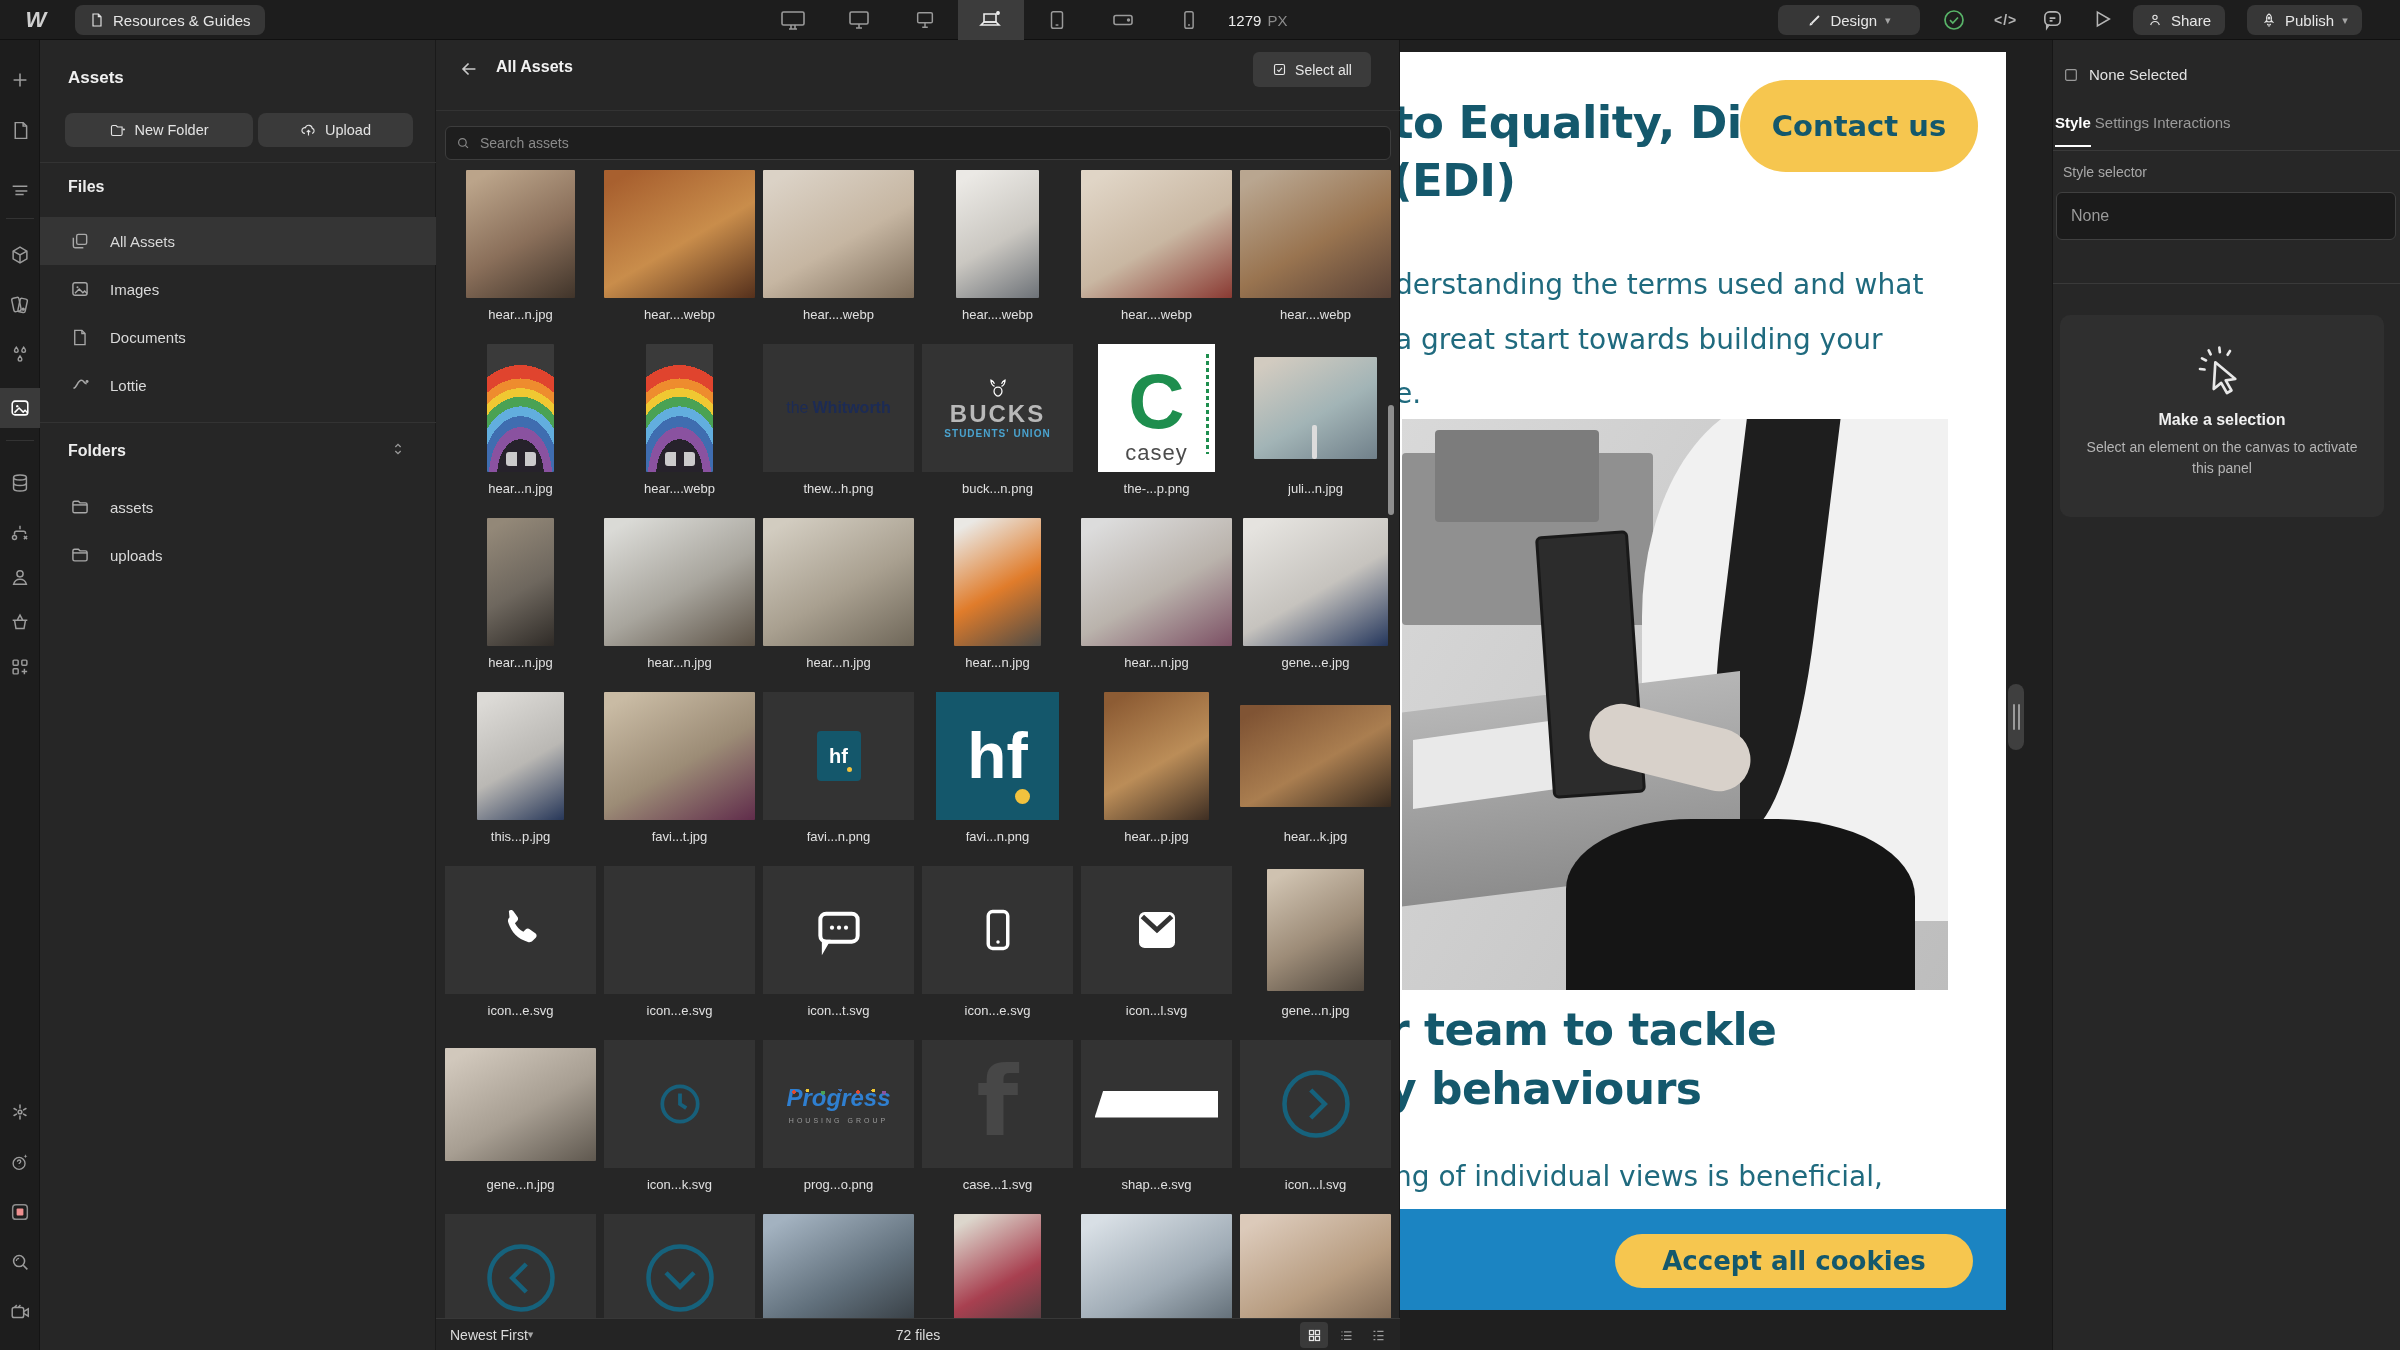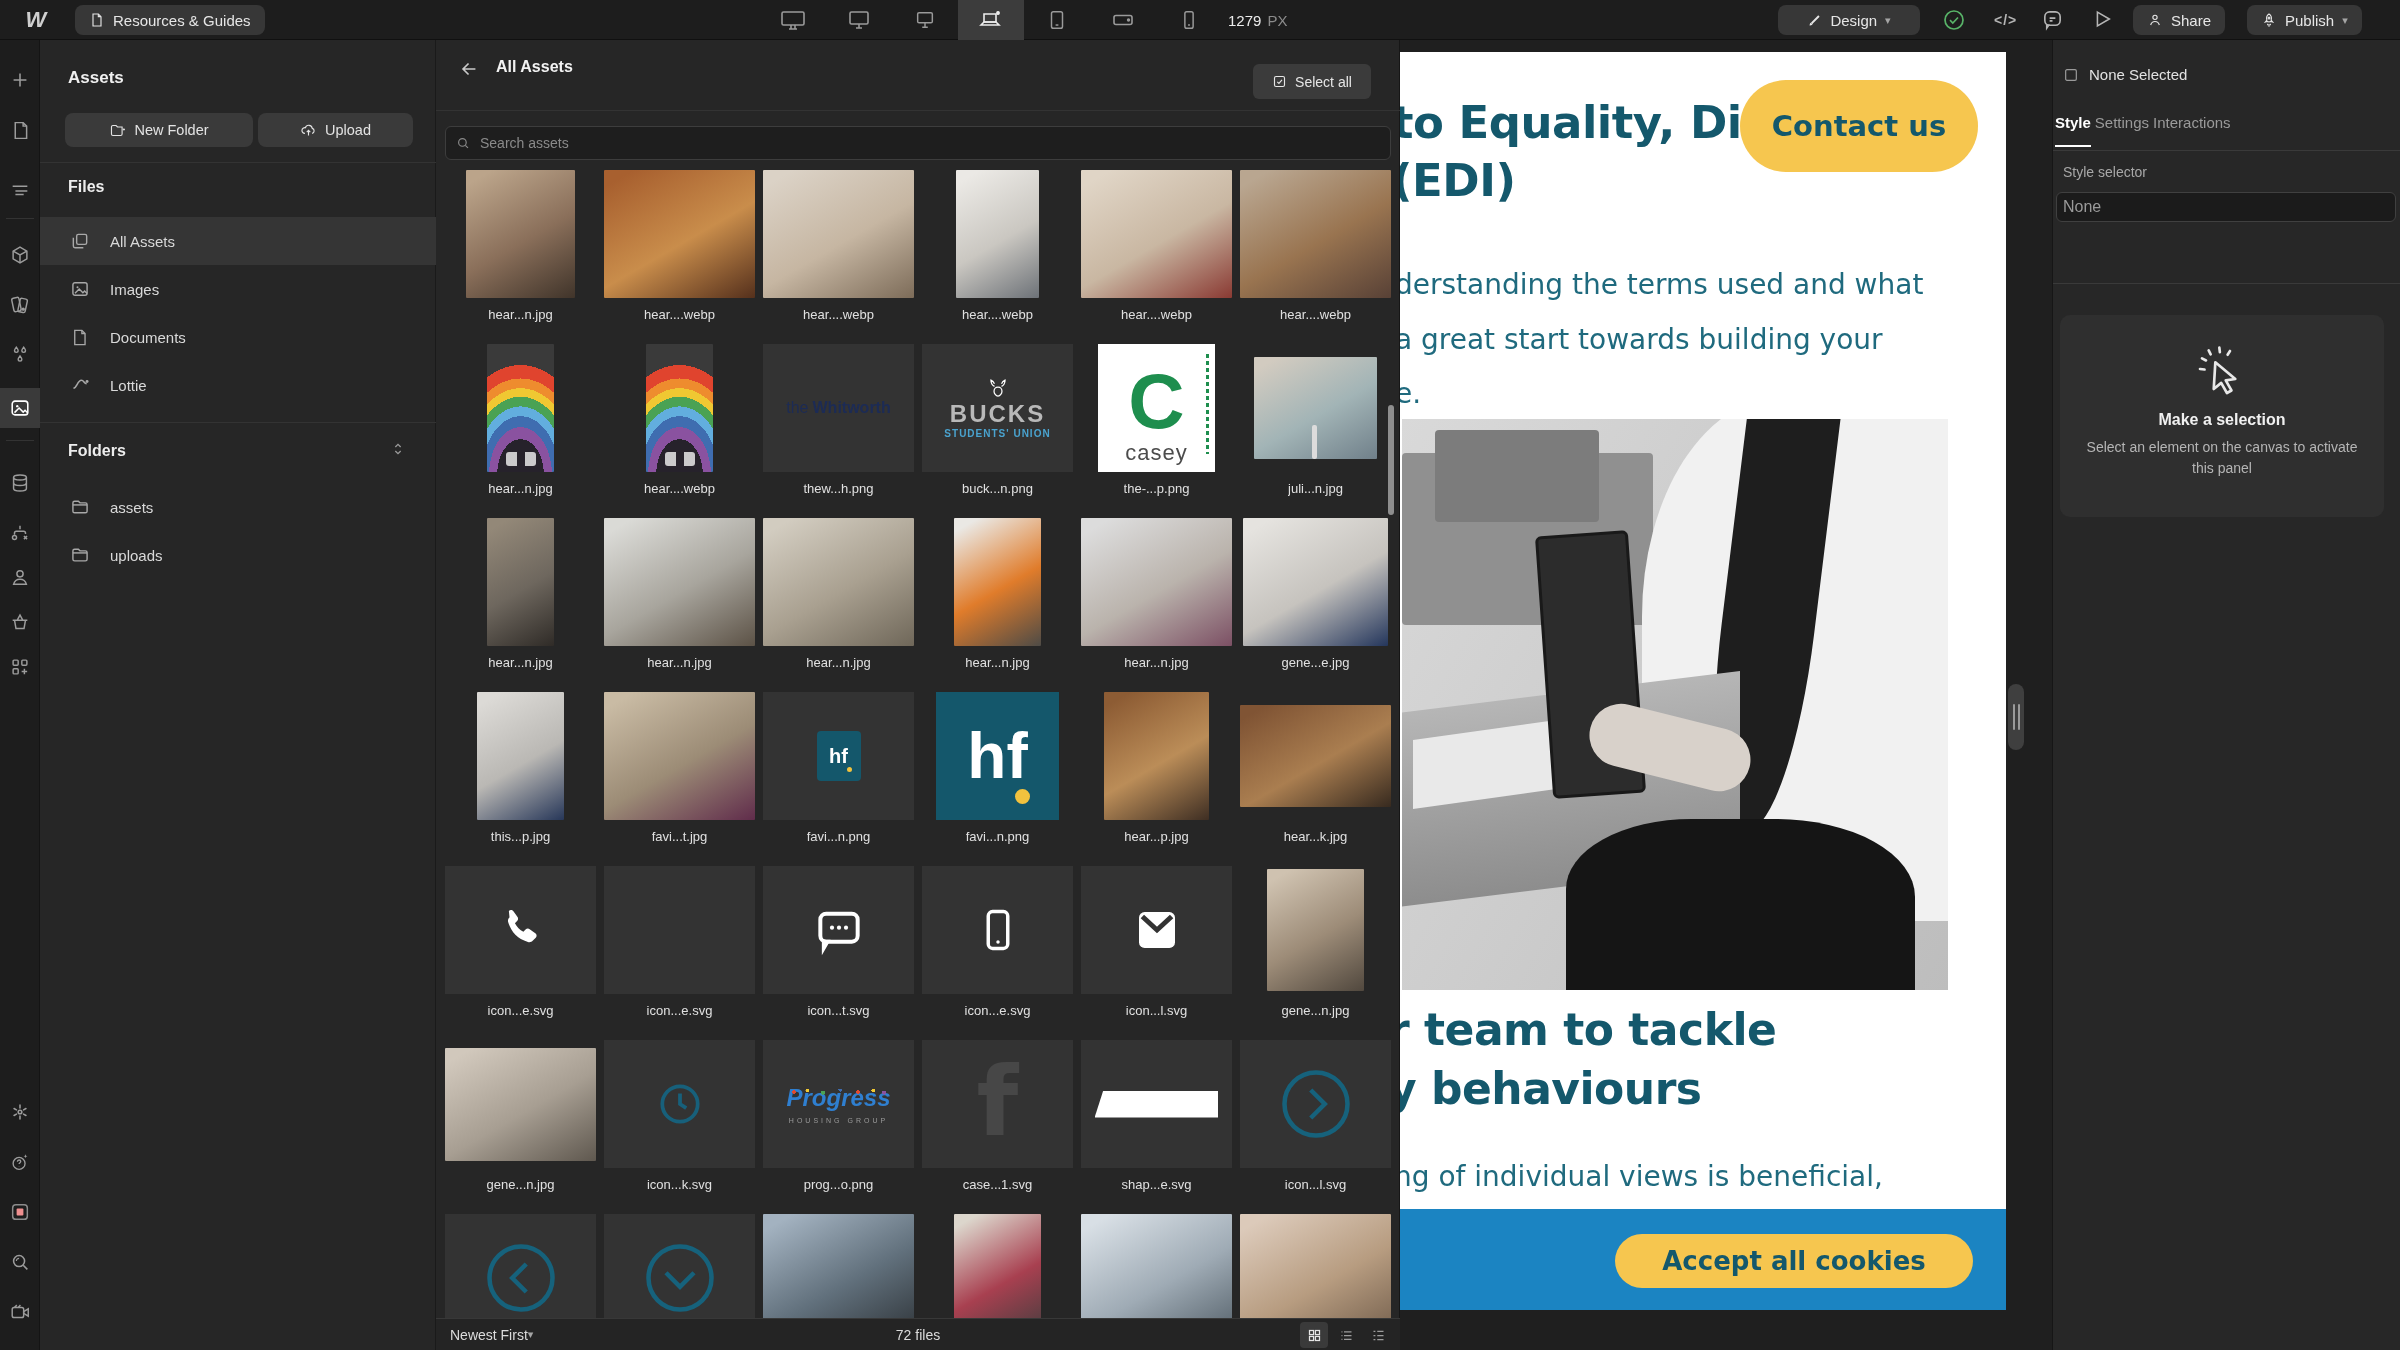--- a/index.html
+++ b/index.html
@@ -38,21 +38,21 @@
   .sb-head{position:absolute;left:28px;font-size:16px;font-weight:bold;color:#ededed}
   .sb-list{position:absolute;left:0;width:396px}
   .sb-row{height:48px;display:flex;align-items:center;gap:18px;padding-left:30px;font-size:15px;color:#d9d9d9;cursor:pointer}
   .sb-row.sel{background:#353535}
   .sb-row .ic{color:#a8a8a8;width:22px}
   .sort-ic{position:absolute;left:350px;top:442px;color:#9a9a9a;cursor:pointer}
   
   .browser{position:absolute;left:436px;top:40px;width:964px;height:1310px;background:#262626;z-index:30;border-right:1px solid #161616}
   .br-back{position:absolute;left:22px;top:18px;color:#c9c9c9;cursor:pointer}
   .br-title{position:absolute;left:60px;top:18px;font-size:16px;font-weight:bold;color:#f2f2f2}
-  .selall{position:absolute;left:817px;top:24px;width:118px;height:35px;background:#3b3b3b;border-radius:6px;display:flex;align-items:center;justify-content:center;gap:8px;font-size:14px;color:#e6e6e6;cursor:pointer}
+  .selall{position:absolute;left:817px;top:12px;width:118px;height:35px;background:#3b3b3b;border-radius:6px;display:flex;align-items:center;justify-content:center;gap:8px;font-size:14px;color:#e6e6e6;cursor:pointer}
   .br-div{position:absolute;left:0;top:70px;width:964px;height:1px;background:#333}
   .search{position:absolute;left:9px;top:86px;width:946px;height:34px;background:#1e1e1e;border:1px solid #3d3d3d;border-radius:6px;display:flex;align-items:center;gap:8px;padding:0 10px}
   .search input{flex:1;background:none;border:none;outline:none;color:#cfcfcf;font-size:14px;font-family:"Liberation Sans",sans-serif}
   .search input::placeholder{color:#8a8a8a}
   .grid{position:absolute;left:9px;top:130px;width:946px;height:1148px;overflow:hidden;
         display:grid;grid-template-columns:repeat(6,1fr);column-gap:8px;grid-auto-rows:174px}
   .cell{display:flex;flex-direction:column;align-items:center;cursor:pointer}
   .thumb{width:100%;height:128px;display:flex;align-items:center;justify-content:center;position:relative}
   .photo{border-radius:1px}
   .tile-label{margin-top:9px;font-size:13px;color:#e0e0e0;max-width:100%;overflow:hidden;text-overflow:ellipsis;white-space:nowrap}
@@ -105,21 +105,21 @@
   .canvas-handle{position:absolute;left:2008px;top:684px;width:16px;height:66px;background:#3f3f3f;border-radius:8px;z-index:20;display:flex;align-items:center;justify-content:center;gap:3px;cursor:col-resize}
   .canvas-handle i{width:2px;height:26px;background:#9a9a9a;border-radius:1px}
   
   .inspector{position:absolute;left:2052px;top:40px;width:348px;height:1310px;background:#272727;border-left:1px solid #161616;z-index:30}
   .nonesel{position:absolute;left:10px;top:26px;display:flex;align-items:center;gap:10px;font-size:15px;color:#e2e2e2}
   .insp-tabs{position:absolute;left:2px;top:74px;display:flex;gap:4px;font-size:15px}
   .insp-tab{color:#9a9a9a;padding-bottom:14px;cursor:pointer}
   .insp-tab.sel{color:#fff;font-weight:bold;border-bottom:2px solid #fff}
   .insp-div{position:absolute;left:0;width:348px;height:1px;background:#3a3a3a}
   .ss-label{position:absolute;left:10px;top:124px;font-size:14px;color:#a8a8a8}
-  .ss-input{position:absolute;left:3px;top:152px;width:340px;height:30px;background:#1b1b1b;border:1px solid #404040;border-radius:6px;display:flex;align-items:center;padding:0 6px;font-size:16px;color:#9a9a9a;cursor:text}
+  .ss-input{position:absolute;left:3px;top:152px;width:340px;height:48px;background:#1b1b1b;border:1px solid #404040;border-radius:6px;display:flex;align-items:center;padding:0 14px;font-size:16px;color:#9a9a9a;cursor:text}
   .insp-card{position:absolute;left:7px;top:275px;width:324px;height:202px;background:#2f2f2f;border-radius:10px;text-align:center}
   .cursor-ic{margin:26px auto 6px;width:64px;height:64px;color:#e8e8e8}
   .card-title{font-size:16px;font-weight:bold;color:#f0f0f0;margin-top:2px}
   .card-body{font-size:14px;color:#b5b5b5;line-height:1.5;margin:8px 26px 0}
 </style>
 </head>
 <body>
 
 <div class="app" style="--teal: #14586c; --teal2: #1f6a7e; --yellow: #f6c64f; --blue: #1b84c2;">
 

